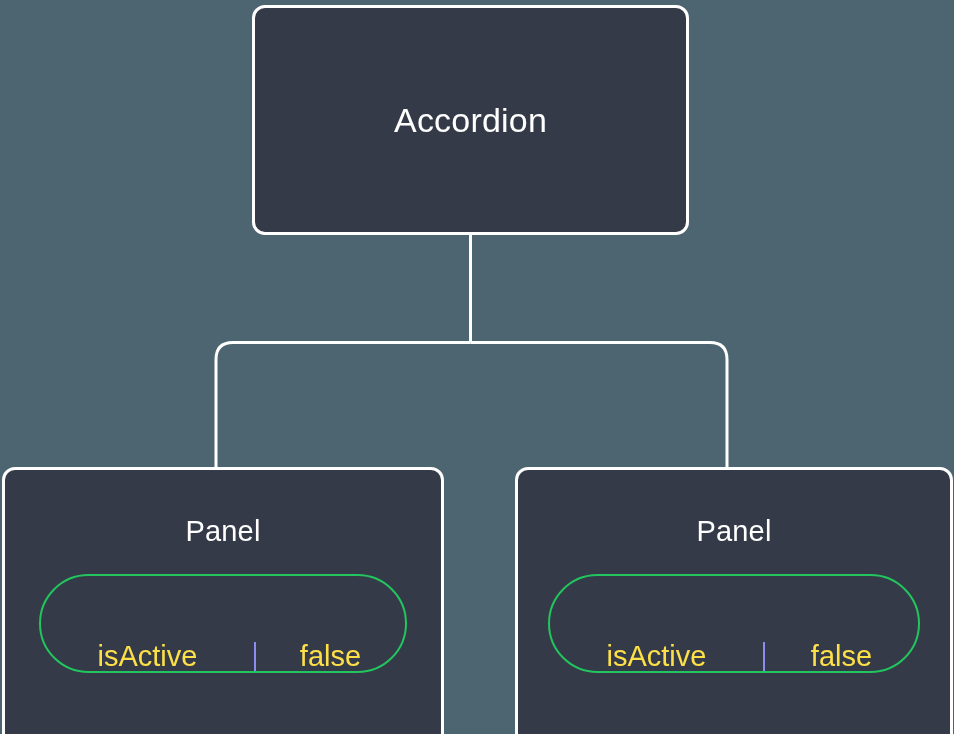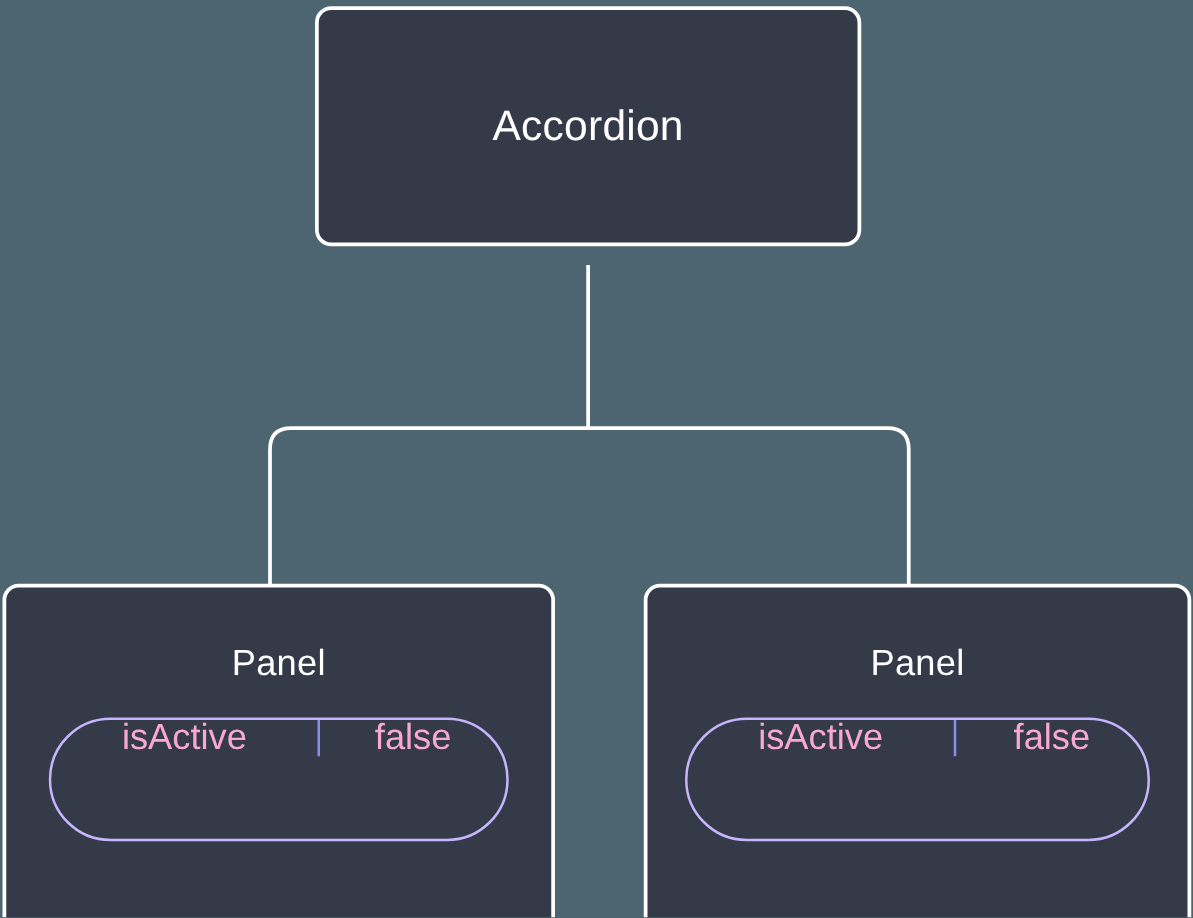--- a/index.html
+++ b/index.html
@@ -37,21 +37,21 @@
     border-radius: 13px;
     display: flex;
     flex-direction: column;
     align-items: center;
   }
 
   .node-root {
     left: 252px;
     top: 5px;
     width: 437px;
-    height: 192px;
+    height: 230px;
     justify-content: center;
   }
 
   .node-child {
     top: 467px;
     height: 300px;
     justify-content: flex-start;
     padding-top: 47px;
   }
 
@@ -69,25 +69,25 @@
 
   .node-child .node-title {
     font-size: 29px;
   }
 
   
   .badge {
     margin-top: 28px;
     box-sizing: border-box;
     display: flex;
-    align-items: flex-start;
+    align-items: flex-end;
     height: 99px;
-    border: 2px solid #c4b5fd;
+    border: 2px solid #22c55e;
     border-radius: 999px;
-    color: #f9a8d4;
+    color: #fde047;
     background: transparent;
   }
 
   .badge-left  { width: 368px; }
   .badge-right { width: 372px; }
 
   .badge-key,
   .badge-value {
     display: flex;
     align-items: center;

